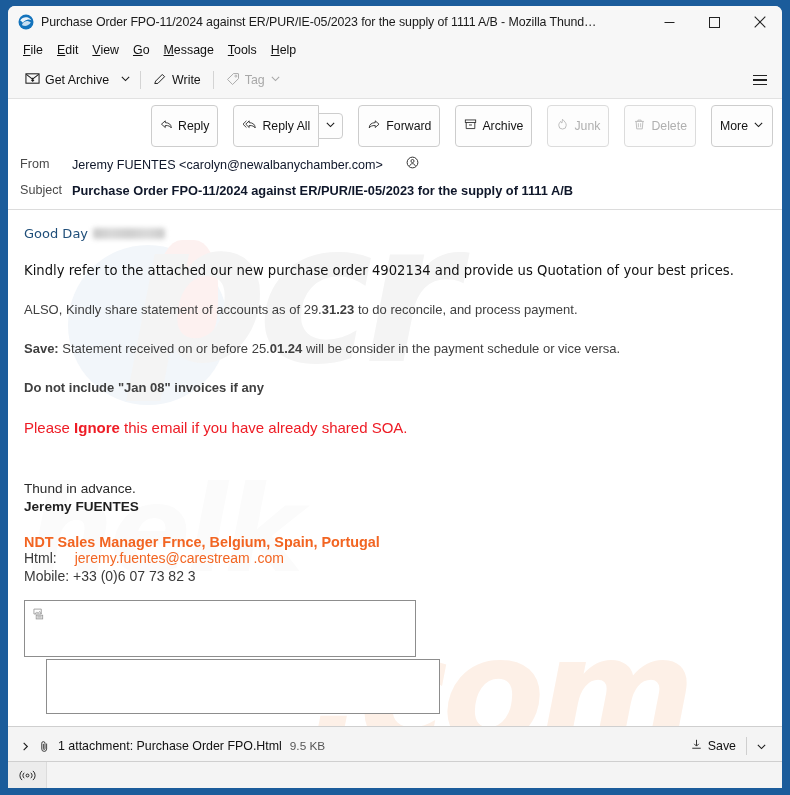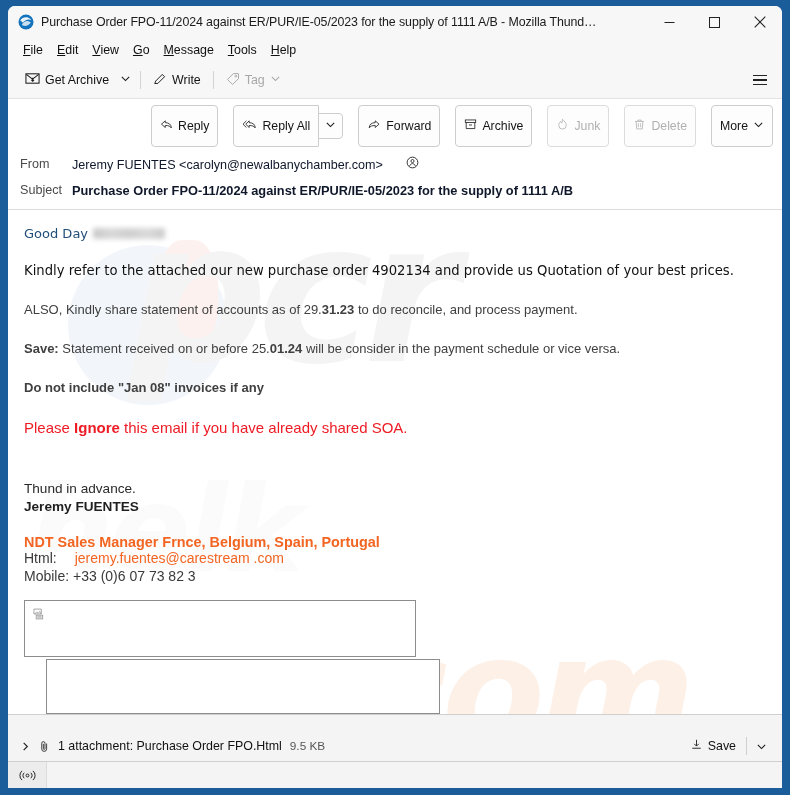--- a/index.html
+++ b/index.html
@@ -352,21 +352,21 @@
     height: 14px;
   }
 
   
   .attachbar {
     height: 30px;
     background: #f4f4f4;
     border-top: 1px solid #cfcfcf;
     display: flex;
     align-items: center;
-    padding: 16px 8px 0 10px;
+    padding: 4px 8px 0 10px;
     flex: 0 0 auto;
     font-size: 12.4px;
     color: #111111;
   }
   .chev-right {
     width: 14px;
     margin-right: 6px;
     display: flex;
     justify-content: center;
   }

